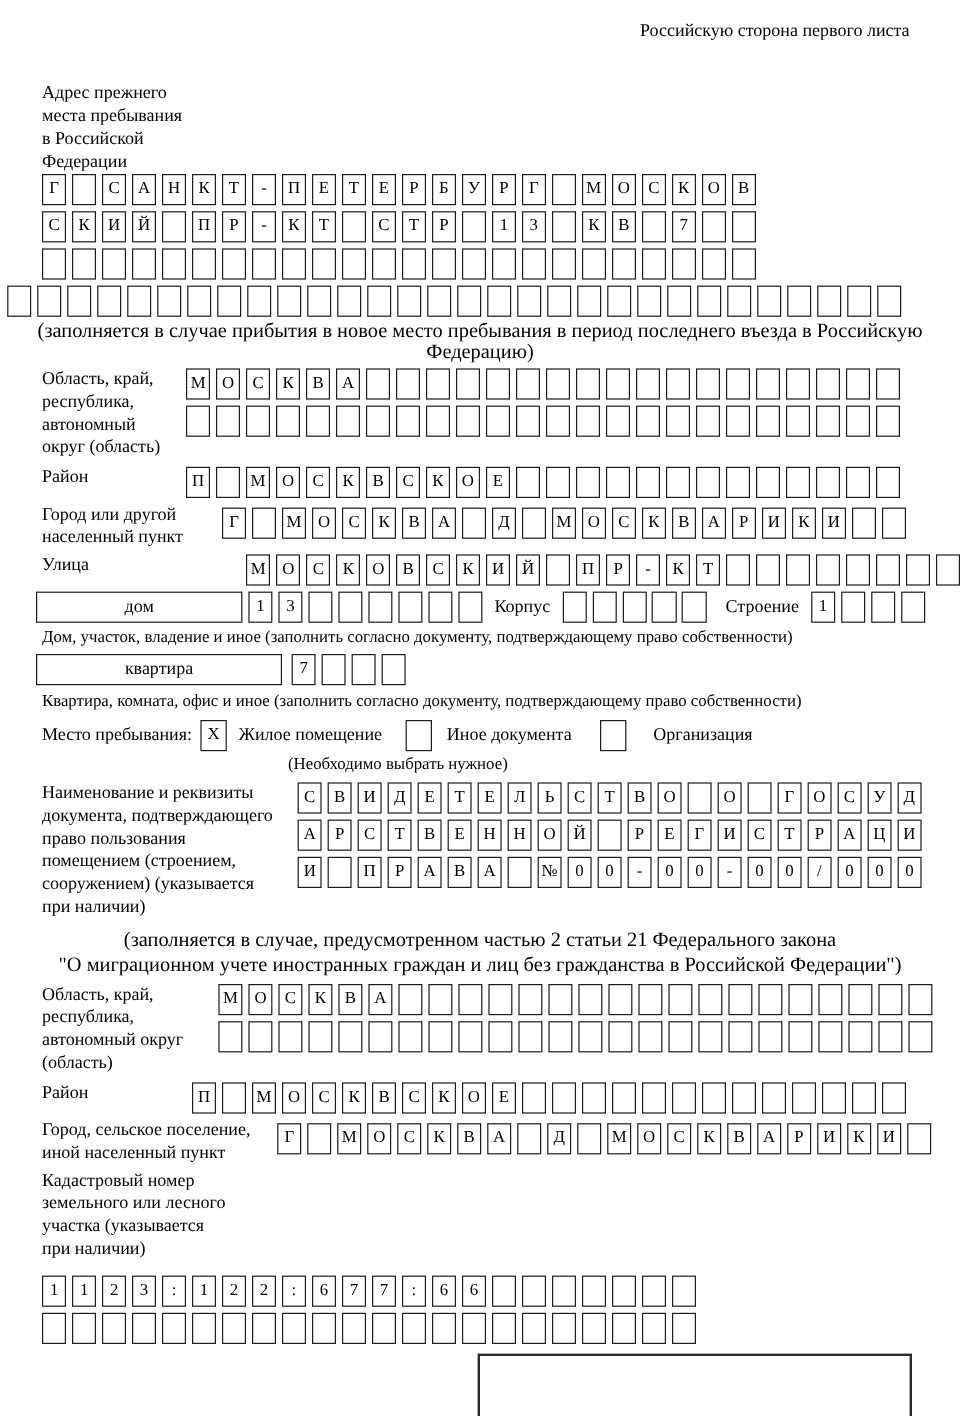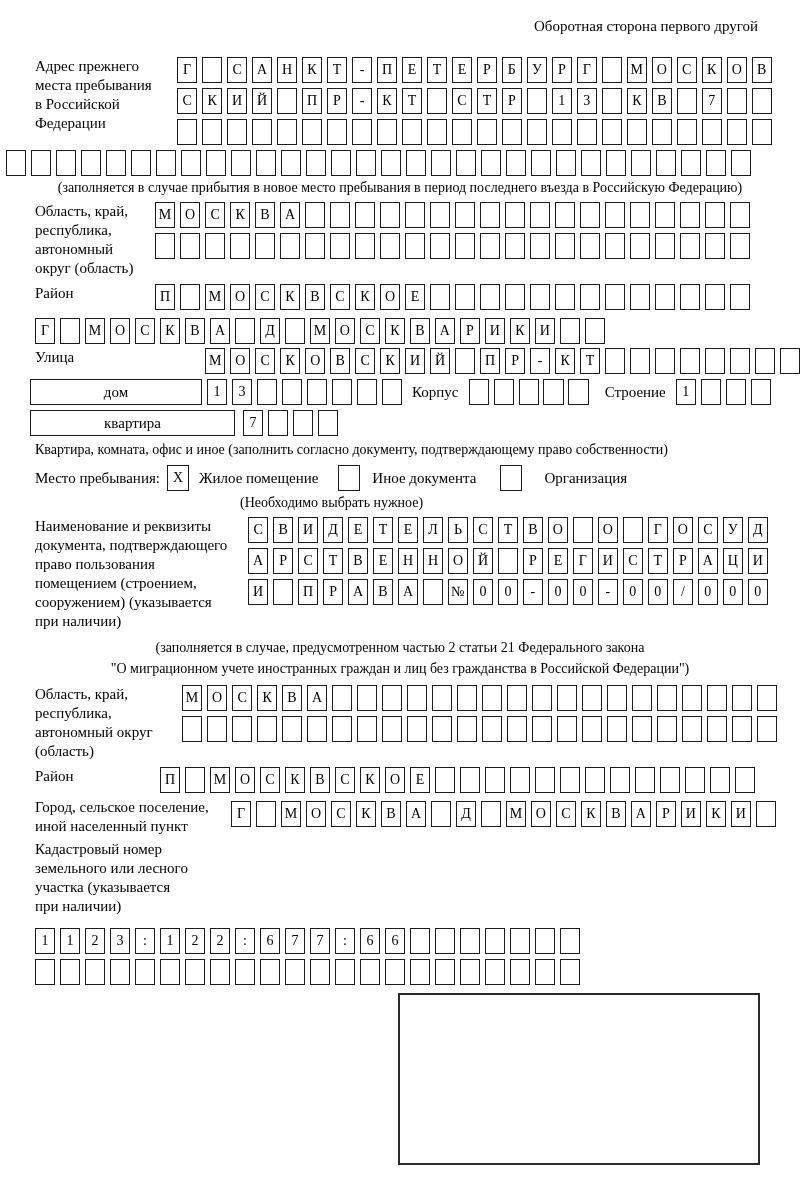--- a/index.html
+++ b/index.html
@@ -17,34 +17,34 @@
   .cells { display:flex; gap:4.8px; }
   .cell {
     flex:none; width:20.2px; height:26px; border:1.7px solid #1c1c1c;
     display:flex; align-items:center; justify-content:center;
     font-size:14px; background:#fff;
   }
   .wbox {
     flex:none; border:1.8px solid #1c1c1c; height:26px;
     display:flex; align-items:center; justify-content:center; font-size:15px;
   }
-  .note { font-size:14px; line-height:17px; white-space:pre-line; }
+  .note { font-size:17px; line-height:17px; white-space:pre-line; }
   .center { text-align:center; }
   .bold { font-weight:bold; }
   .mid { align-items:center; }
   .stamp-box { border:2px solid #2a2a2a; background:#fff; }
 </style>
 </head>
 <body>
 
 <div class="page">
 
-  <div class="hdr">Оборотная сторона первого другой</div>
-
-  <div class="flexrow" style="margin:22px 0 0 35px;">
+  <div class="hdr">Российскую сторона первого листа</div>
+
+  <div class="flexrow" style="margin:34px 0 0 35px;flex-direction:column;">
     <div class="lbl" style="width:142px;">Адрес прежнего
 места пребывания
 в Российской
 Федерации</div>
     <div class="gridcol">
       <div class="cells">
           <span class="cell">Г</span>
           <span class="cell"></span>
           <span class="cell">С</span>
           <span class="cell">А</span>
@@ -243,20 +243,22 @@
         <span class="cell"></span>
         <span class="cell"></span>
         <span class="cell"></span>
         <span class="cell"></span>
         <span class="cell"></span>
         <span class="cell"></span>
       </div>
   </div>
 
   <div class="flexrow" style="margin:5px 0 0 35px;">
+    <div class="lbl" style="width:150px;">Город или другой
+населенный пункт</div>
     <div class="cells" style="margin-top:3px;">
         <span class="cell">Г</span>
         <span class="cell"></span>
         <span class="cell">М</span>
         <span class="cell">О</span>
         <span class="cell">С</span>
         <span class="cell">К</span>
         <span class="cell">В</span>
         <span class="cell">А</span>
         <span class="cell"></span>
@@ -328,20 +330,21 @@
         <span class="cell"></span>
       </div>
     <div style="margin:0 10px 0 16px;">Строение</div>
     <div class="cells">
         <span class="cell">1</span>
         <span class="cell"></span>
         <span class="cell"></span>
         <span class="cell"></span>
       </div>
   </div>
+  <div class="note" style="margin:4px 0 0 35px; font-size:14px;">Дом, участок, владение и иное (заполнить согласно документу, подтверждающему право собственности)</div>
 
   <div class="flexrow mid" style="margin:5px 0 0 30px;">
     <div class="wbox" style="width:205px;">квартира</div>
     <div class="cells" style="margin-left:8px;">
         <span class="cell">7</span>
         <span class="cell"></span>
         <span class="cell"></span>
         <span class="cell"></span>
       </div>
   </div>

